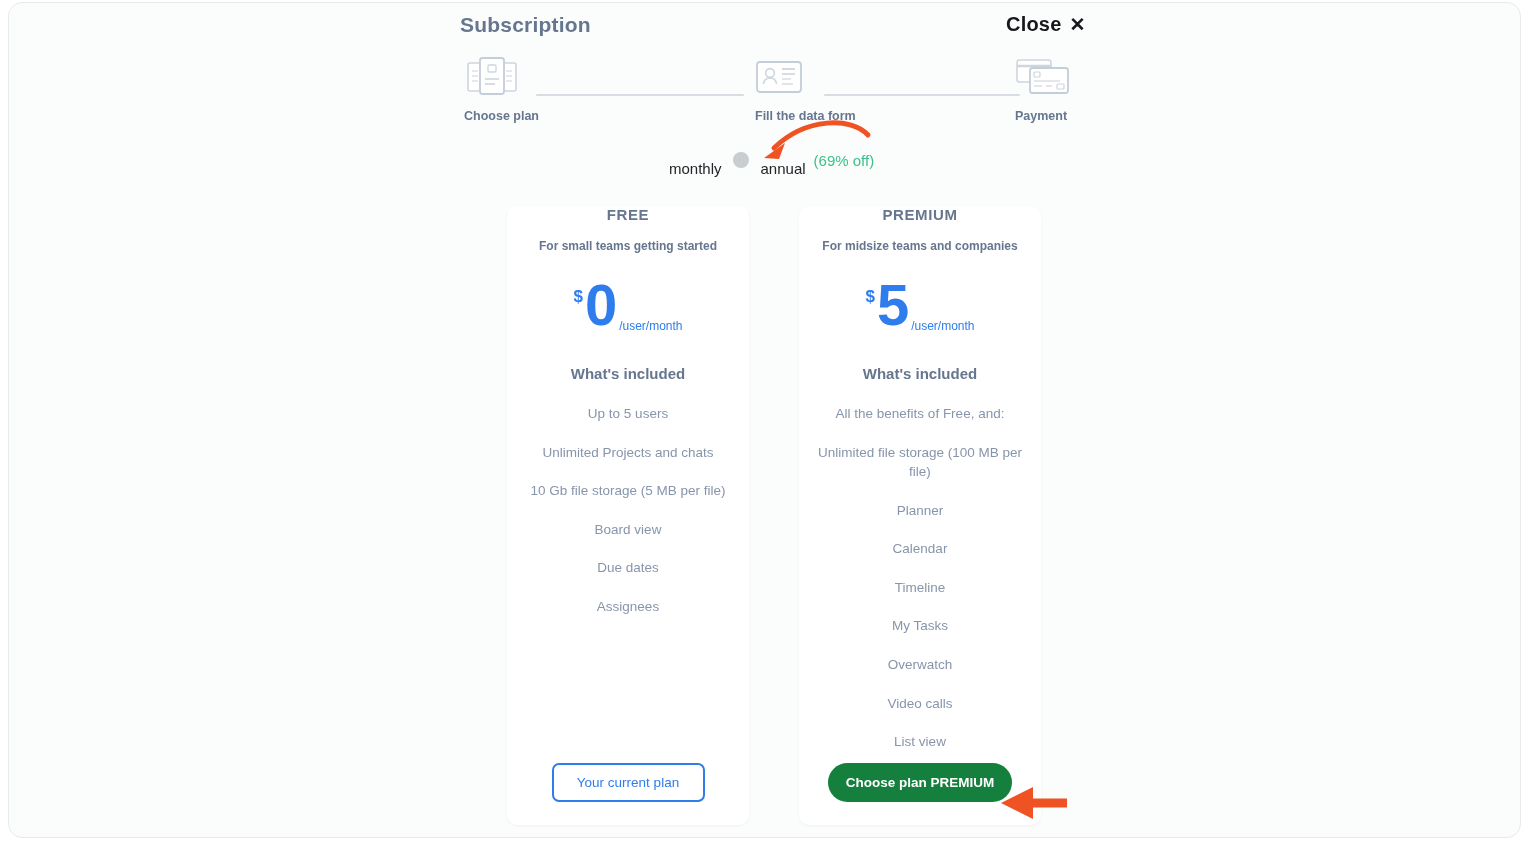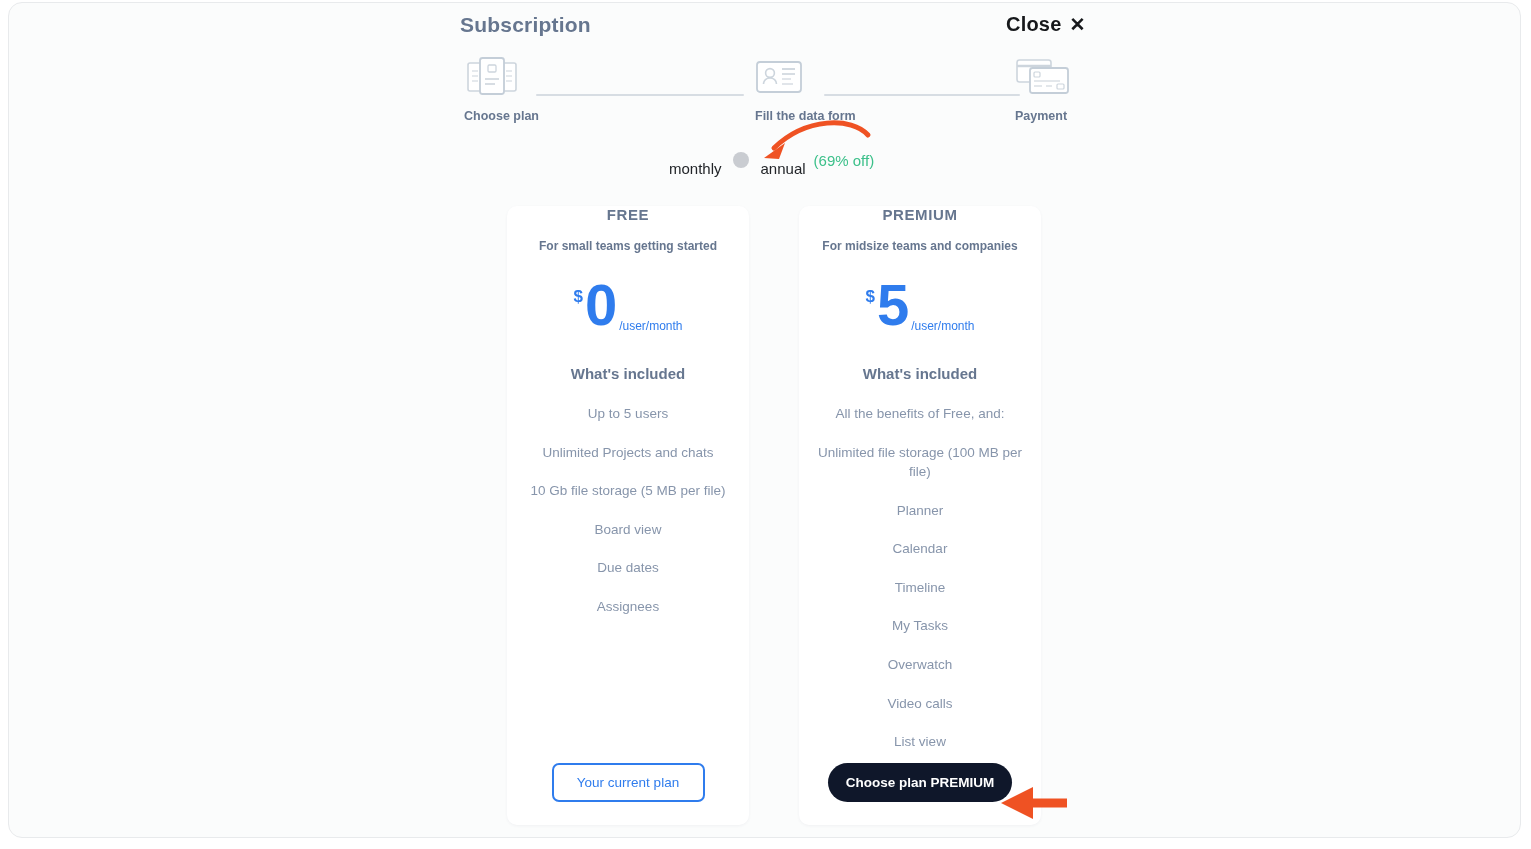--- a/index.html
+++ b/index.html
@@ -240,21 +240,21 @@
     font-size: 13.5px;
     font-family: "Liberation Sans", sans-serif;
     cursor: pointer;
     text-align: center;
   }
   .btn-primary {
     min-width: 166px;
     padding: 12px 18px;
     border: none;
     border-radius: 22px;
-    background: #0f172a;
+    background: #15803d;
     color: #ffffff;
     font-size: 13.5px;
     font-weight: bold;
     font-family: "Liberation Sans", sans-serif;
     cursor: pointer;
     text-align: left;
   }
 
   
   .arrow-cta {

